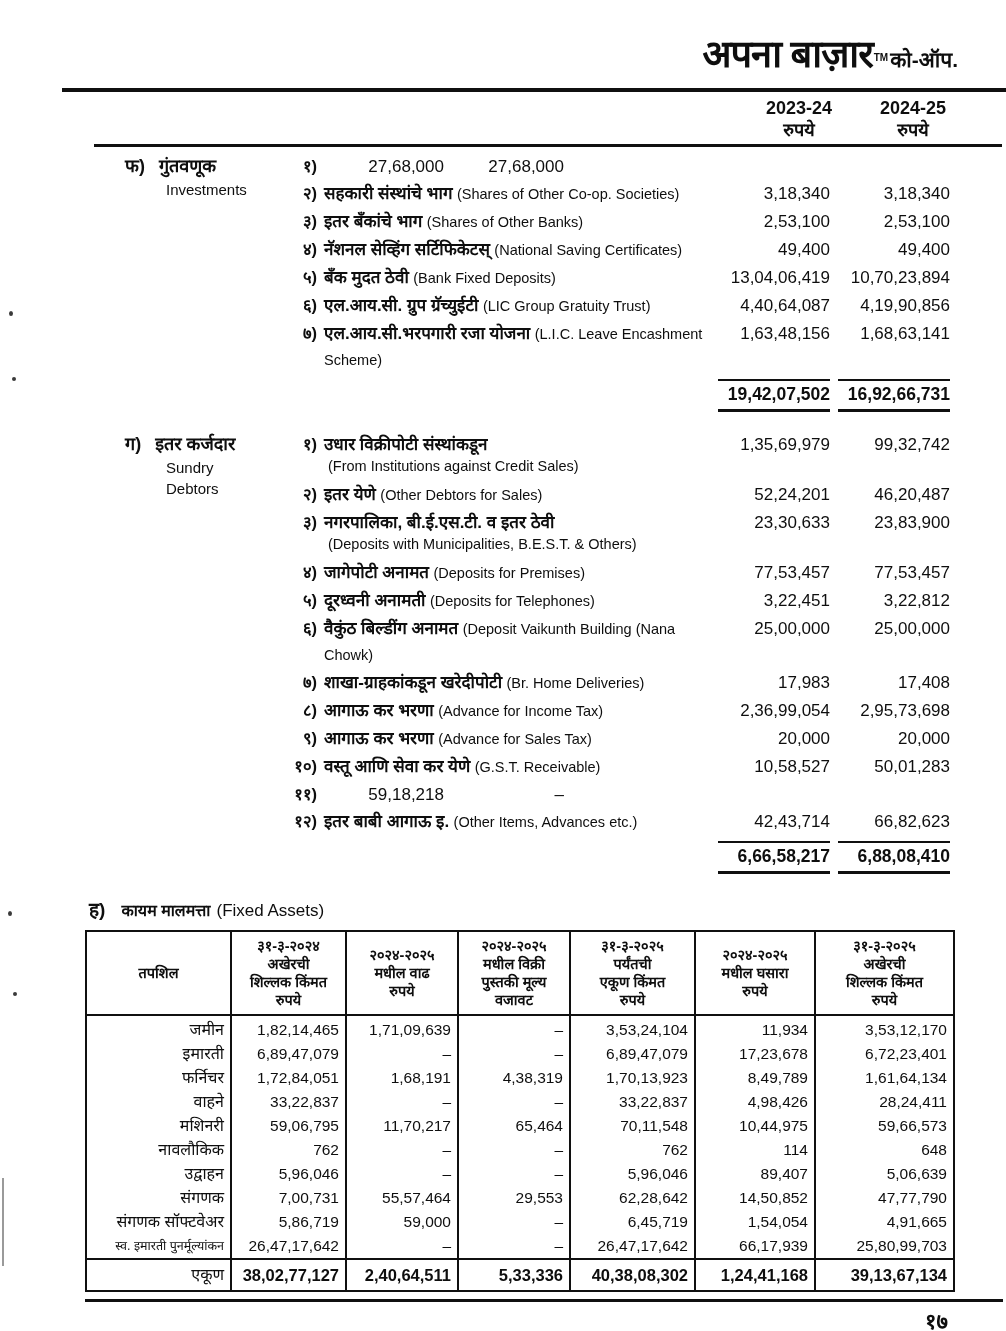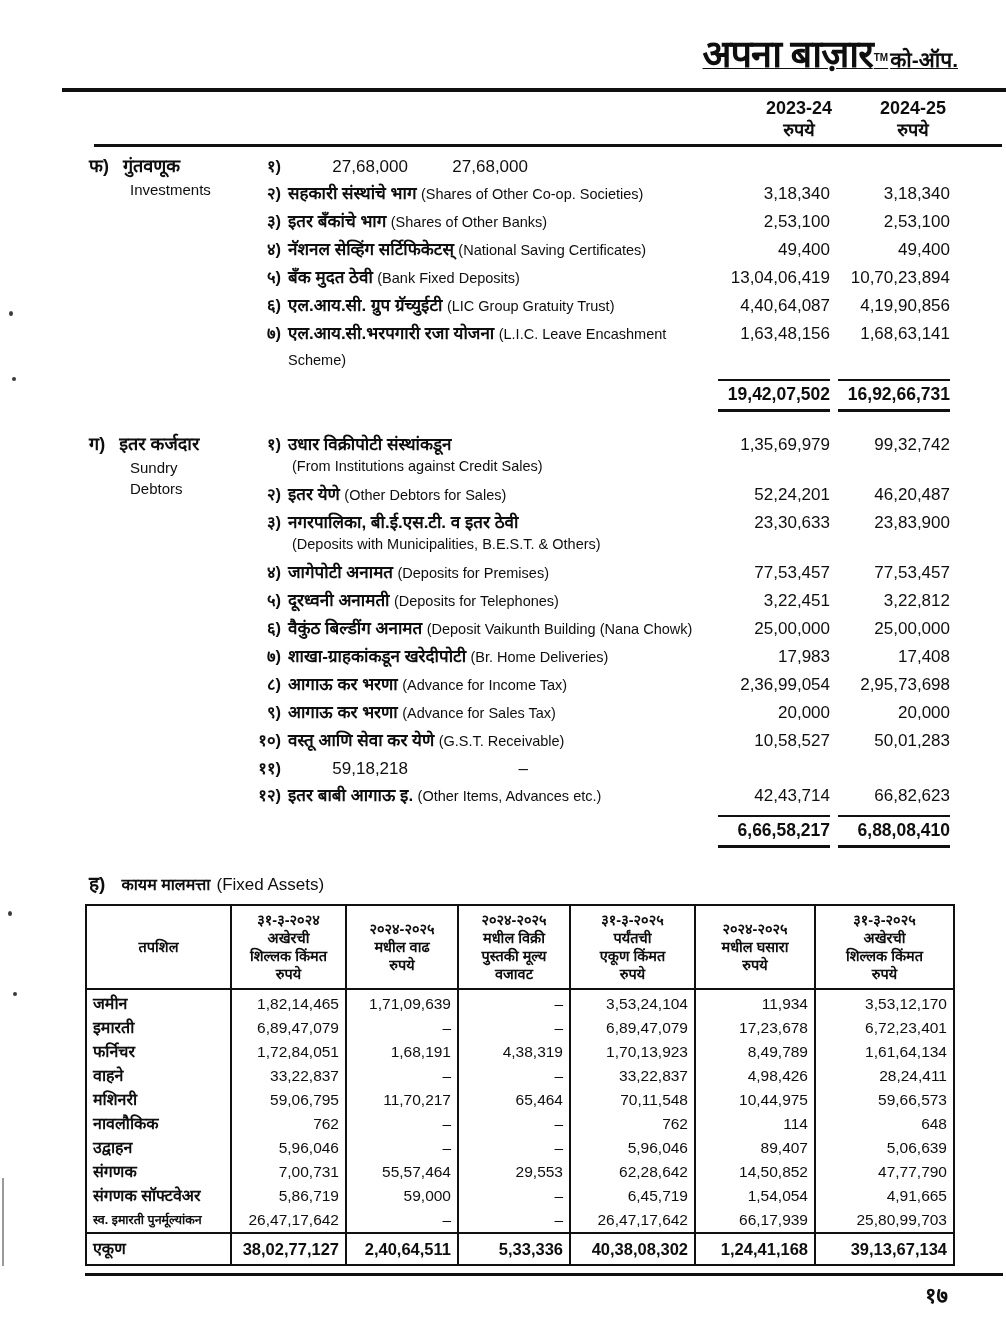--- a/index.html
+++ b/index.html
@@ -2,34 +2,34 @@
 <html><head>
 <meta charset="utf-8">
 <style>
   html,body { margin:0; padding:0; background:#ffffff; }
   .page {
     position:relative; width:1006px; height:1331px; background:#fff;
     font-family:"Liberation Sans","DejaVu Sans",sans-serif; color:#0e0e0e;
     overflow:hidden;
   }
   
-  .logo { position:absolute; top:26px; right:48px; white-space:nowrap;text-decoration:underline; }
+  .logo { position:absolute; top:26px; right:48px; white-space:nowrap; }
   .logo-main { font-size:38px; font-weight:800; letter-spacing:-1px; }
   .logo-tm { font-size:10px; font-weight:700; vertical-align:super; margin-left:1px; }
   .logo-suffix { font-size:21px; font-weight:800; margin-left:2px; }
   .rule-top { position:absolute; top:88px; left:62px; right:0; height:4px; background:#101010; }
   .year-col { position:absolute; top:97px; width:118px; text-align:center; font-weight:700; }
   .yc1 { right:148px; }
   .yc2 { right:34px; }
   .year-col .yr { font-size:18px; line-height:22px; }
   .rule-mid { position:absolute; top:144px; left:94px; right:4px; height:3px; background:#101010; }
 
   
   .content { position:absolute; top:154px; left:85px; width:865px; }
-  .fin-section { display:flex; margin-bottom:8px; }
+  .fin-section { display:flex; margin-bottom:8px;margin-left:36px; }
   .sec-head { width:160px; flex-shrink:0; padding-left:4px; line-height:24px; }
   .sec-letter { font-weight:700; font-size:18px; margin-right:14px; }
   .sec-mr { font-weight:700; font-size:18px; }
   .sec-en { font-size:15px; padding-left:41px; width:90px; line-height:21px; }
   .sec-items { flex:1; }
   .item { display:flex; align-items:flex-start; margin-bottom:2px; }
   .inum { width:32px; flex-shrink:0; text-align:right; padding-right:7px; font-weight:700; font-size:16.5px; line-height:25px; }
   .itext { flex:1; padding-right:6px; line-height:25px; }
   .mr { font-weight:700; font-size:17px; }
   .en { font-size:14.5px; }
@@ -42,21 +42,21 @@
   
   .fa-head { margin:10px 0 8px; padding-left:4px; }
   .fa-letter { font-weight:700; font-size:19px; margin-right:16px; }
   .fa-mr { font-weight:700; font-size:16px; }
   .fa-en { font-size:17px; margin-left:6px; }
   table.fa { border-collapse:collapse; width:868px; table-layout:fixed; border:2.5px solid #101010; }
   table.fa th { border:2px solid #101010; font-weight:700; font-size:14.5px; line-height:18px;
                 padding:5px 1px; vertical-align:middle; white-space:pre-line; }
   table.fa td { border-left:2px solid #101010; border-right:2px solid #101010;
                 text-align:right; font-size:15.5px; line-height:24px; padding:0 6px 0 2px; white-space:nowrap; overflow:hidden; }
-  table.fa td.label { text-align:left; font-weight:700; font-size:16px; padding-left:6px; }
+  table.fa td.label { text-align:right; font-weight:400; font-size:16px; padding-left:6px; }
   table.fa tbody tr:first-child td { padding-top:2px; }
   table.fa tbody tr:last-child td.label { font-size:12.5px; }
   table.fa tfoot td { border-top:2.5px solid #101010; font-weight:700; font-size:16.5px; line-height:30px; }
   .rule-bottom { width:calc(100% + 53px); height:3px; background:#101010; margin-top:7px; }
   .page-num { text-align:right; margin-top:3px; font-weight:700; font-size:22px; padding-right:2px; }
 
   
   .speck { position:absolute; background:#3a3a3a; border-radius:50%; }
   .edge-line { position:absolute; left:2px; top:1178px; width:2px; height:88px; background:#9a9a9a; }
 </style>

